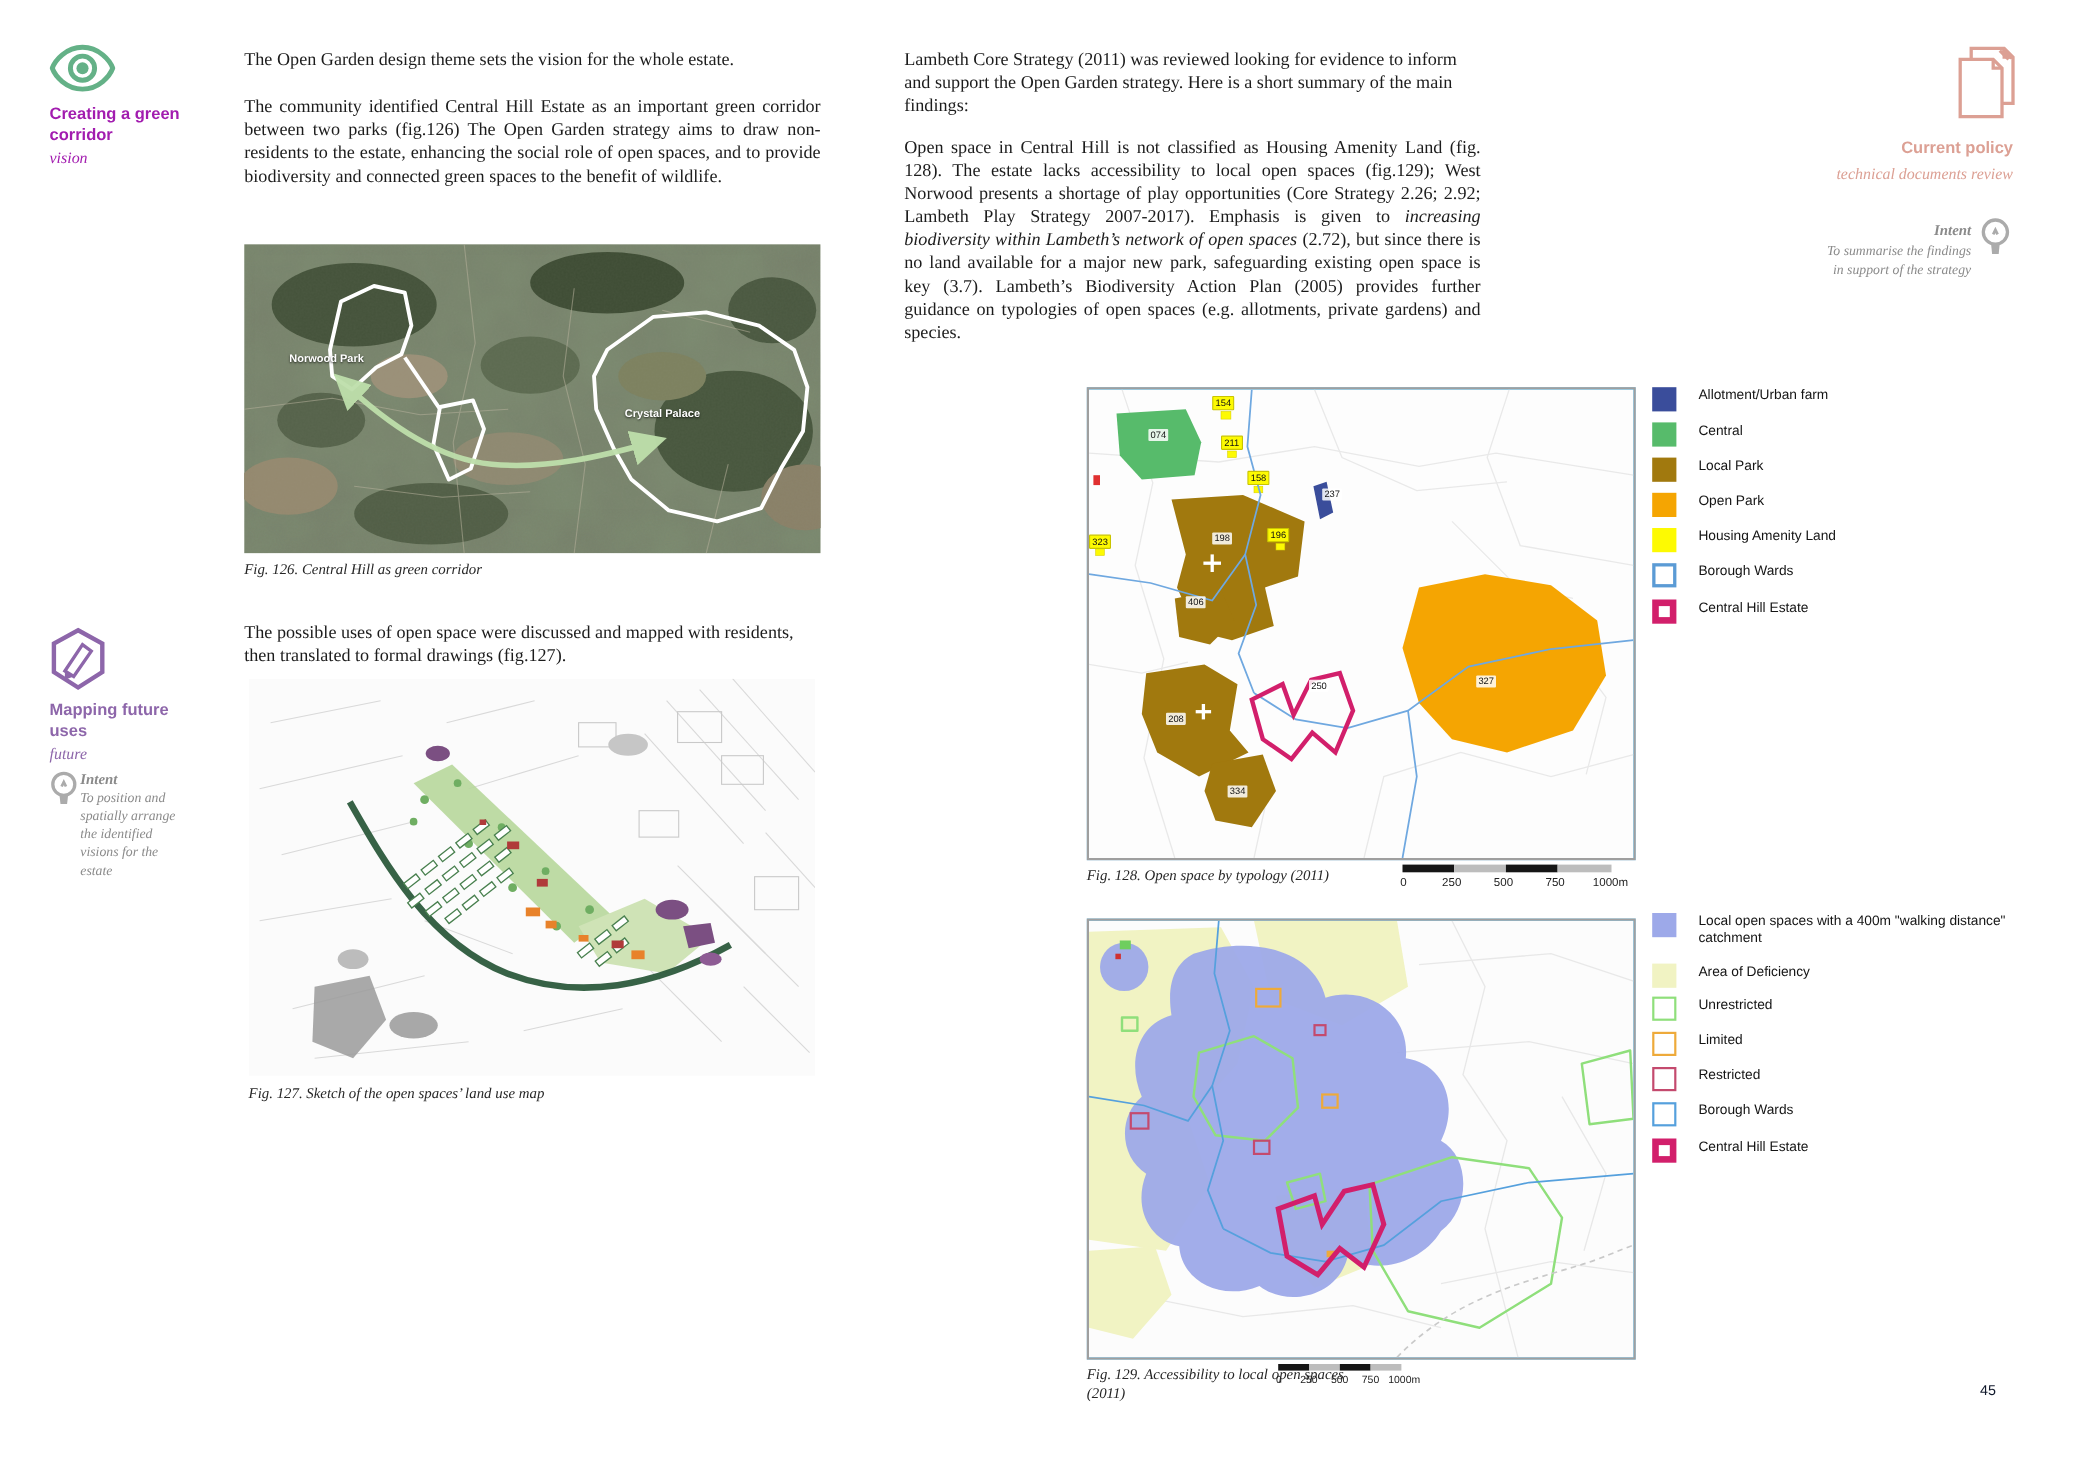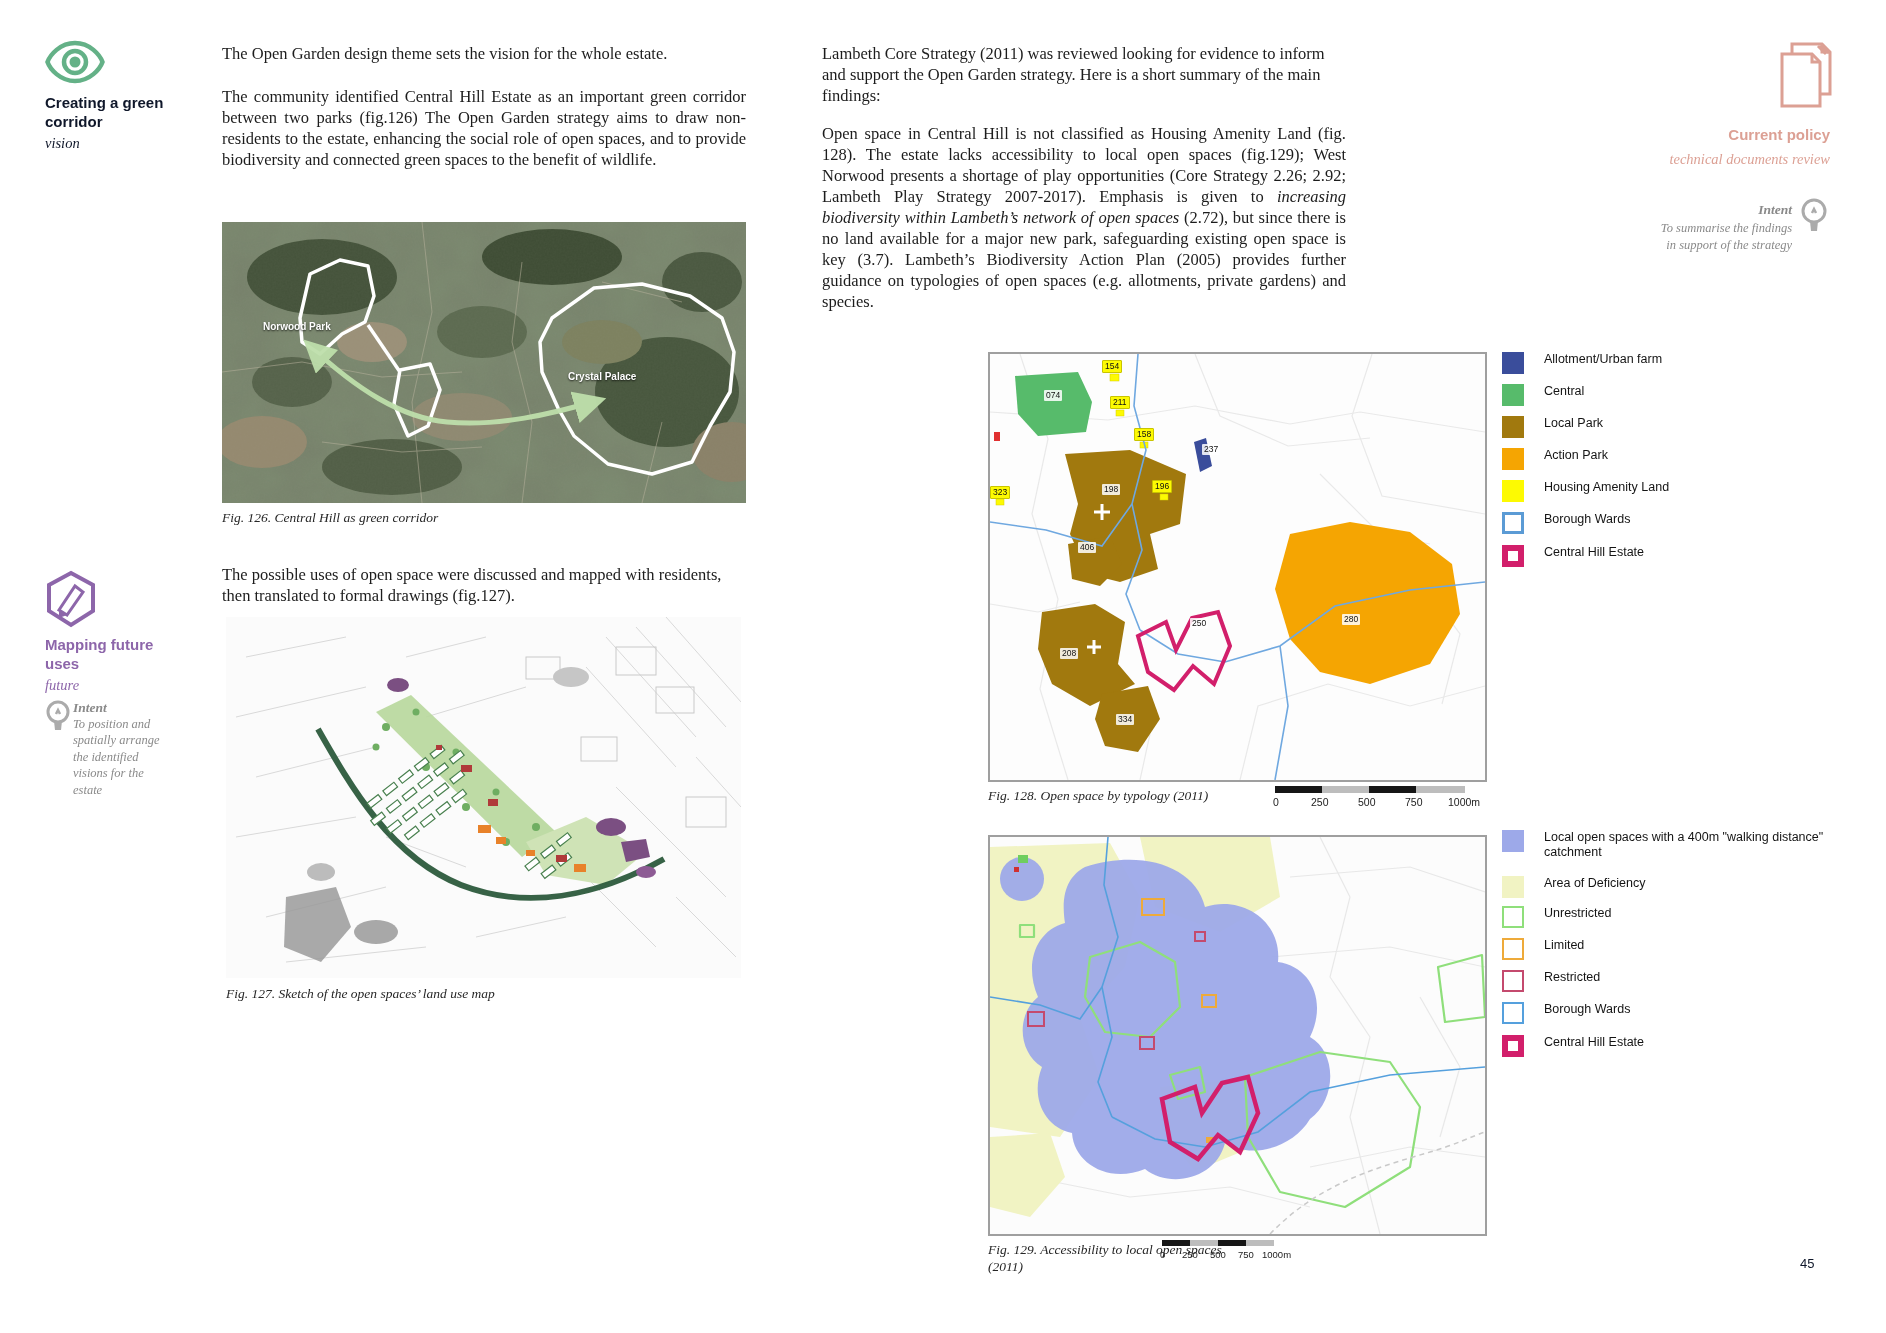--- a/index.html
+++ b/index.html
@@ -5,21 +5,21 @@
   *{box-sizing:border-box;margin:0;padding:0}
   html,body{background:#ffffff}
   body{font-family:"Liberation Serif","DejaVu Serif",serif;color:#1c1c1c}
   .page{position:relative;width:1886px;height:1333px;background:#ffffff;overflow:hidden}
   .abs{position:absolute}
   .body-text{font-size:16.5px;line-height:1.27;color:#1c1c1c}
   .just{text-align:justify}
   .caption{font-style:italic;font-size:13.5px;color:#262626;line-height:1.25}
   .m-title{font-family:"Liberation Sans","DejaVu Sans",sans-serif;font-weight:bold;font-size:15px;line-height:1.25}
   .m-sub{font-style:italic;font-size:14.5px;margin-top:3px}
-  .green{color:#0f172a}
+  .green{color:#a21caf}
   .purple{color:#8d66aa}
   .salmon{color:#dca094}
   .right-align{text-align:right}
   .intent-label{font-weight:bold;font-style:italic;font-size:13.5px;color:#8a8a8a}
   .intent-text{font-style:italic;font-size:12.5px;line-height:1.32;color:#8a8a8a}
   .map-frame{border:2px solid #9f9f9f;background:#7dd3fc;overflow:hidden}
   .legend-row{position:absolute;display:flex;gap:20px}
   .sw{width:22px;height:22px;flex:0 0 auto}
   .sw.outline{background:#fff;border:3px solid #999}
   .sw.outline-thin{background:#fff;border:2px solid #999}
@@ -284,21 +284,21 @@
     <span class="map-chip chip-y" style="left:112px;top:6px">154</span>
     <span class="map-chip chip-w" style="left:54px;top:36px">074</span>
     <span class="map-chip chip-y" style="left:120px;top:42px">211</span>
     <span class="map-chip chip-y" style="left:144px;top:74px">158</span>
     <span class="map-chip chip-y" style="left:162px;top:126px">196</span>
     <span class="map-chip chip-y" style="left:0px;top:132px">323</span>
     <span class="map-chip chip-w" style="left:212px;top:90px">237</span>
     <span class="map-chip chip-w" style="left:112px;top:130px">198</span>
     <span class="map-chip chip-w" style="left:200px;top:264px">250</span>
     <span class="map-chip chip-w" style="left:88px;top:188px">406</span>
-    <span class="map-chip chip-w" style="left:352px;top:260px">280</span>
+    <span class="map-chip chip-w" style="left:352px;top:260px">327</span>
     <span class="map-chip chip-w" style="left:70px;top:294px">208</span>
     <span class="map-chip chip-w" style="left:126px;top:360px">334</span>
   </figure>
   <div class="abs caption" style="left:988px;top:788px;width:290px">Fig. 128. Open space by typology (2011)</div>
   <div>
     <div class="scalebar" style="left:1275px;top:786px;width:190px">
       <div class="seg dark" style="width:47px"></div>
       <div class="seg lite" style="width:47px"></div>
       <div class="seg dark" style="width:47px"></div>
       <div class="seg lite" style="width:49px"></div>
@@ -318,21 +318,21 @@
     <div class="legend-row" style="left:1502px;top:384px">
         <span class="sw" style="background-color: rgb(87, 187, 107);"></span>
         <span class="legend-label">Central</span>
       </div>
     <div class="legend-row" style="left:1502px;top:416px">
         <span class="sw" style="background-color: rgb(161, 121, 14);"></span>
         <span class="legend-label">Local Park</span>
       </div>
     <div class="legend-row" style="left:1502px;top:448px">
         <span class="sw" style="background-color: rgb(245, 165, 2);"></span>
-        <span class="legend-label">Action Park</span>
+        <span class="legend-label">Open Park</span>
       </div>
     <div class="legend-row" style="left:1502px;top:480px">
         <span class="sw" style="background-color: rgb(253, 250, 2);"></span>
         <span class="legend-label">Housing Amenity Land</span>
       </div>
     <div class="legend-row" style="left:1502px;top:512px">
         <span class="sw outline" style="border-color: rgb(91, 155, 213);"></span>
         <span class="legend-label">Borough Wards</span>
       </div>
     <div class="legend-row" style="left:1502px;top:545px">

